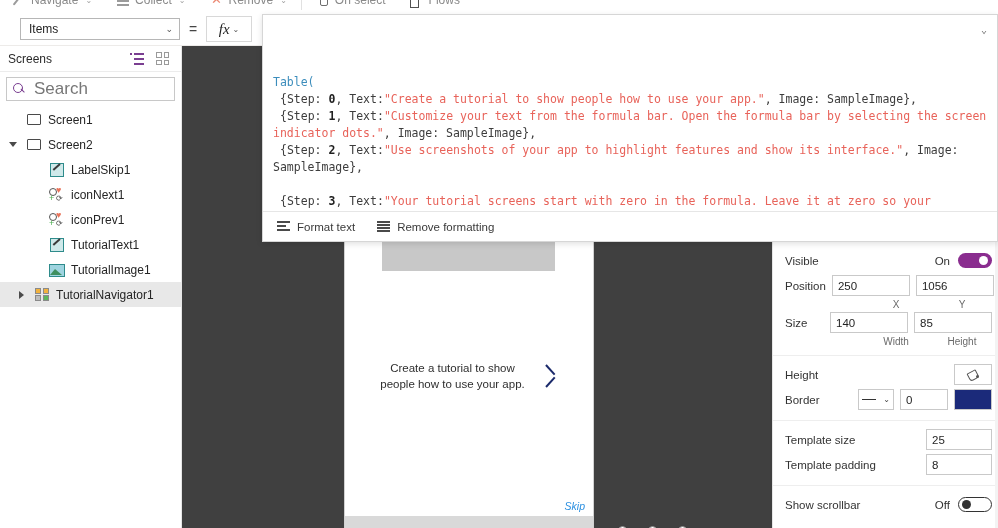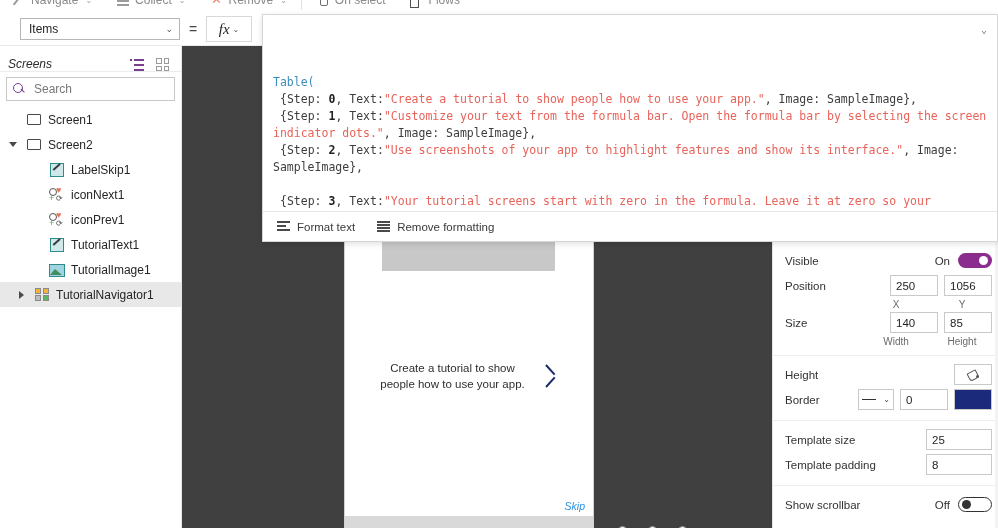--- a/index.html
+++ b/index.html
@@ -75,22 +75,22 @@
   }
   .fx-btn .fx { font-family: Liberation Serif, serif; font-style: italic; font-size: 15px; color:#1f1f1f;}
   .fx-btn .chev { font-size: 8px; color:#555; }
 
   
   .leftpanel {
     position: absolute; left: 0; top: 46px; width: 182px; height: 482px;
     background: #ffffff; border-right: 1px solid #e6e6e6;
   }
   .screens-hdr {
-    height: 26px; display: flex; align-items: flex-end; padding: 0 12px 0 8px;
-    justify-content: space-between; border-bottom: 1px solid #ececec; font-style: italic;
+    height: 26px; display: flex; align-items: center; padding: 0 12px 0 8px;
+    justify-content: space-between; border-bottom: 1px solid #ececec;
   }
   .screens-hdr .ttl { font-size: 12px; color: #2b2b2b; }
   .hdr-icons { display:flex; align-items:center; gap: 12px; }
   .icon-treeview { width:14px; height:12px; position:relative; cursor:pointer; }
   .icon-treeview i {
     position:absolute; left:4px; height:2px; width:10px; background:#7a3e91; display:block;
   }
   .icon-treeview i:nth-child(1){ top:0; }
   .icon-treeview i:nth-child(2){ top:5px; }
   .icon-treeview i:nth-child(3){ top:10px; }
@@ -108,21 +108,21 @@
   .search-icon { width:12px; height:12px; position:relative; flex:none; }
   .search-icon::before{
     content:""; position:absolute; left:0; top:0; width:8px; height:8px;
     border:1.4px solid #7a3e91; border-radius:50%;
   }
   .search-icon::after{
     content:""; position:absolute; left:7px; top:7px; width:5px; height:1.4px;
     background:#7a3e91; transform:rotate(45deg);
   }
   .searchbox input {
-    border:none; outline:none; font-size:12px; color:#a21caf; width:100%;
+    border:none; outline:none; font-size:17px; color:#a21caf; width:100%;
     font-family:"Liberation Sans", sans-serif; background:transparent;
   }
   .searchbox input::placeholder { color:#777; }
 
   .tree { padding-top: 2px; }
   .tree-row {
     height: 25px; display:flex; align-items:center; gap:7px; cursor:pointer;
     font-size: 12px; color:#252525; padding-right:6px;
   }
   .tree-row.selected { background:#e8e8e8; }
@@ -242,21 +242,21 @@
     width: 34px; height: 15px; border-radius: 8px; position: relative; cursor: pointer;
   }
   .toggle.on { background: #8a2d8f; }
   .toggle.off { background: #ffffff; border: 1.3px solid #333; }
   .toggle .knob {
     position:absolute; top:3px; width:9px; height:9px; border-radius:50%;
   }
   .toggle.on .knob { right: 4px; background:#fff; }
   .toggle.off .knob { left: 3px; background:#333; top:2px; }
   .num-in {
-    width: 48px; height: 21px; border: 1px solid #c9c9c9; background:#fff;
+    width: 78px; height: 21px; border: 1px solid #c9c9c9; background:#fff;
     font-size: 11.5px; color:#1f1f1f; padding: 0 5px; outline:none;
     font-family:"Liberation Sans", sans-serif;
   }
   .num-in.wide { width: 66px; }
   .sub-caps {
     display:flex; padding-left: 12px; gap: 6px; margin-top: 1px;
   }
   .sub-cap {
     width: 60px; text-align:center; font-size: 10px; color: #6a6a6a;
   }

